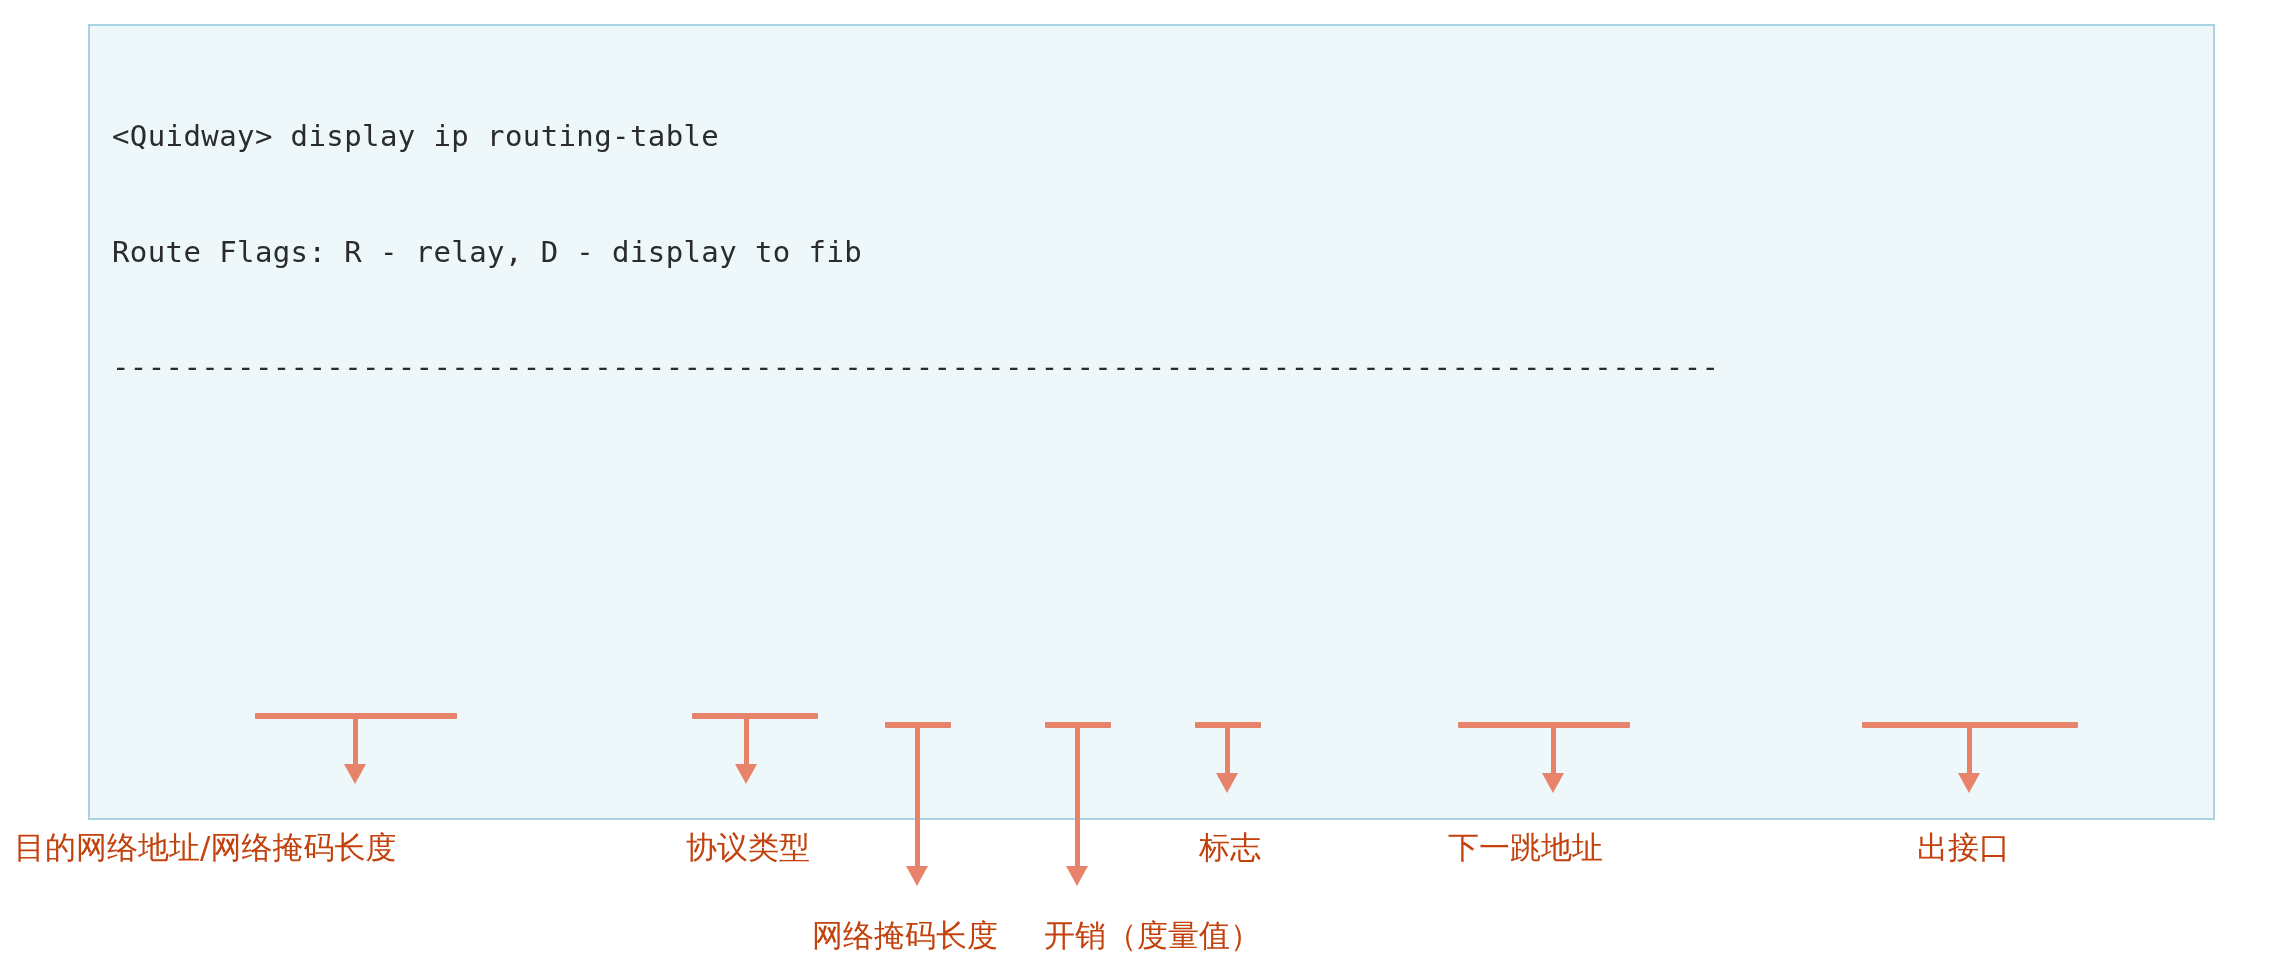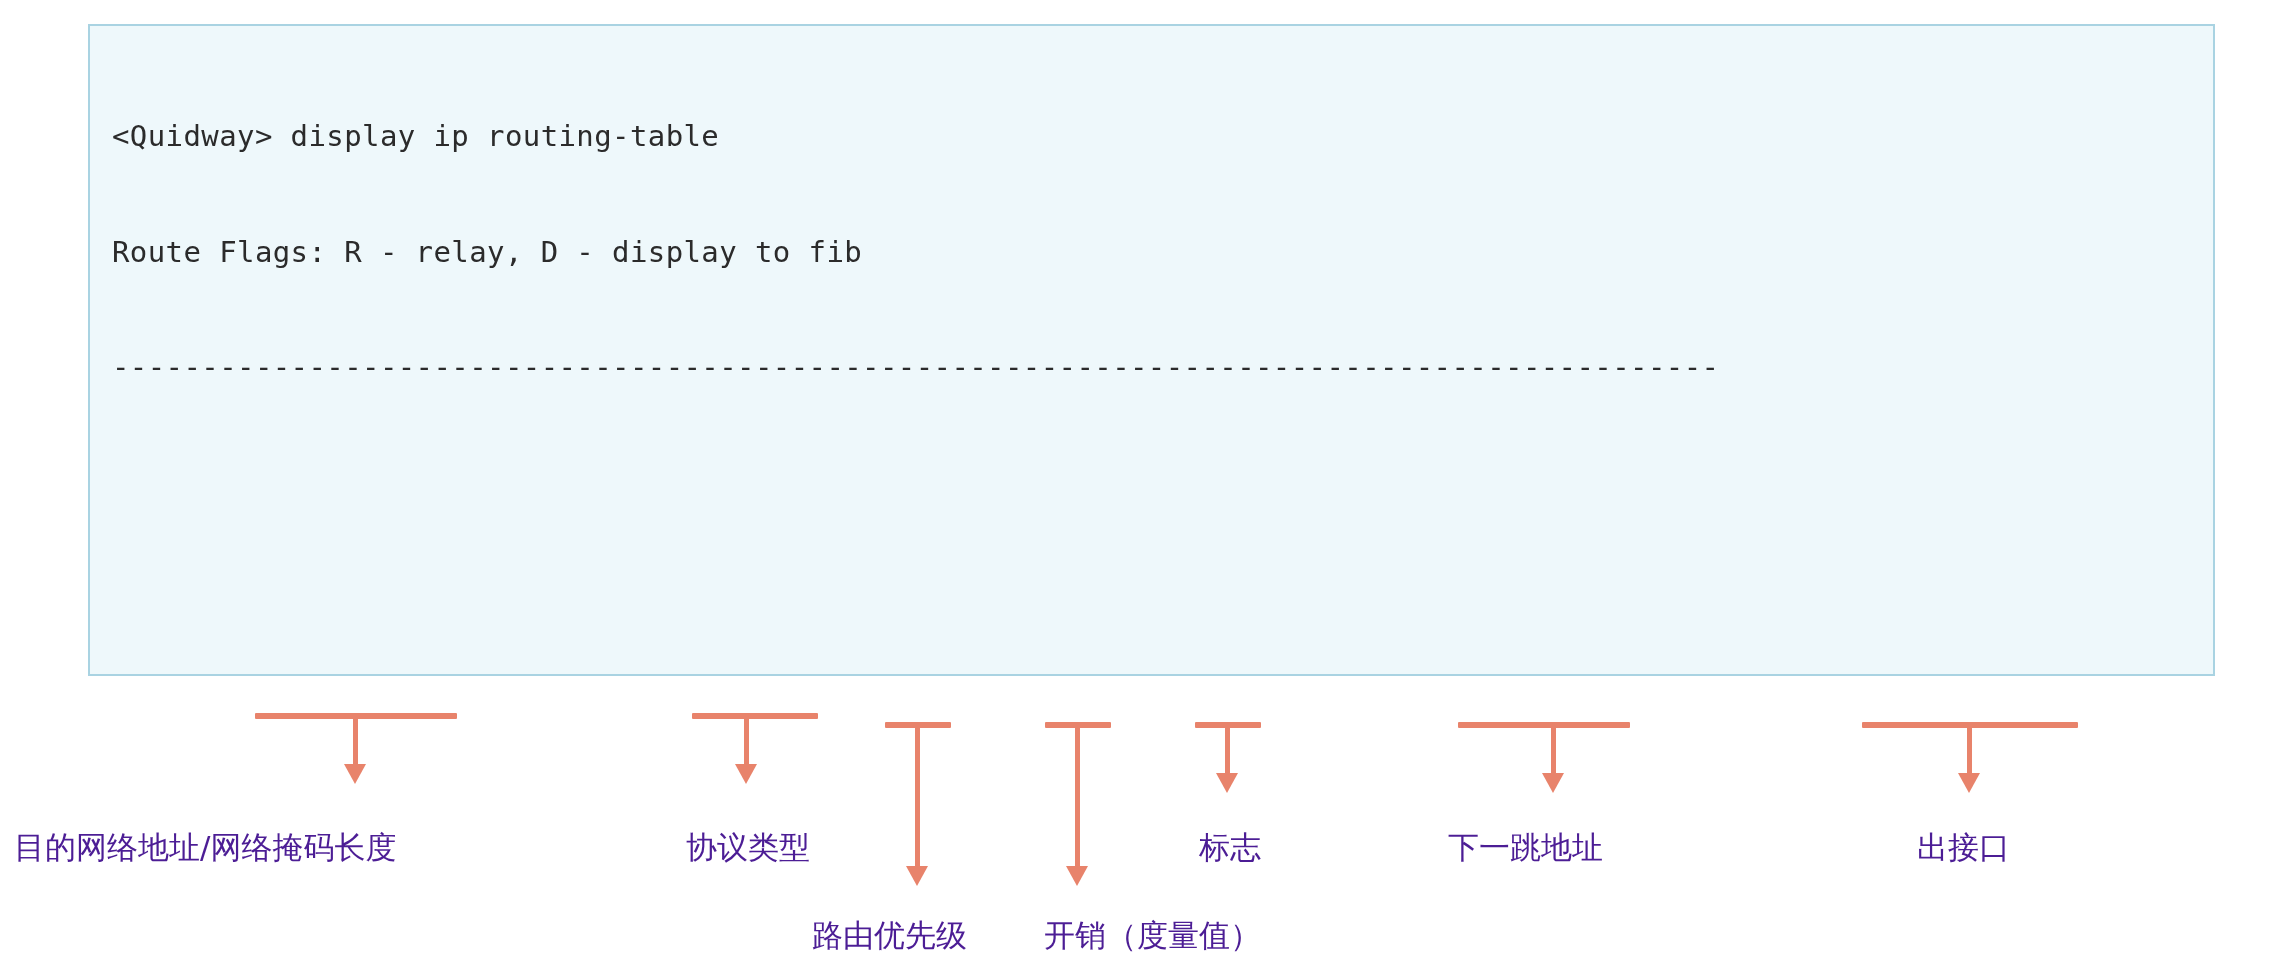--- a/index.html
+++ b/index.html
@@ -14,21 +14,21 @@
     font-family: "DejaVu Sans", sans-serif;
     overflow: hidden;
   }
 
   
   #terminal-box {
     position: absolute;
     left: 88px;
     top: 24px;
     width: 2127px;
-    height: 652px;
+    height: 796px;
     background: #eef8fb;
     border: 2px solid #a9d3e2;
     box-sizing: border-box;
   }
 
   #terminal-text {
     position: absolute;
     left: 22px;
     top: 14px;
     font-family: "DejaVu Sans Mono", "Liberation Mono", monospace;
@@ -77,21 +77,21 @@
     height: 0;
     border-left: 11px solid transparent;
     border-right: 11px solid transparent;
     border-top: 20px solid #e8836b;
   }
 
   .ann-label {
     position: absolute;
     font-family: "DejaVu Sans", sans-serif;
     font-size: 31px;
-    color: #4c1d95;
+    color: #c2410c;
     white-space: nowrap;
     line-height: 1;
   }
 </style>
 </head>
 <body>
 
 <div id="terminal-box">
   <div id="terminal-text">
     <span class="term-line">&lt;Quidway&gt; display ip routing-table</span>
@@ -121,21 +121,21 @@
     <div class="ann-bar" style="left:692px; top:713px; width:126px;"></div>
     <div class="ann-stem" style="left:744px; top:719px; height:50px;"></div>
     <div class="ann-head" style="left:735px; top:764px;"></div>
     <div class="ann-label" style="left:678px; top:832px;margin-left:8px;">协议类型</div>
   </div>
 
   <div class="ann-group">
     <div class="ann-bar" style="left:885px; top:722px; width:66px;"></div>
     <div class="ann-stem" style="left:915px; top:728px; height:143px;"></div>
     <div class="ann-head" style="left:906px; top:866px;"></div>
-    <div class="ann-label" style="left:812px; top:920px;">路由优先级</div>
+    <div class="ann-label" style="left:812px; top:920px;">网络掩码长度</div>
   </div>
 
   <div class="ann-group">
     <div class="ann-bar" style="left:1045px; top:722px; width:66px;"></div>
     <div class="ann-stem" style="left:1075px; top:728px; height:143px;"></div>
     <div class="ann-head" style="left:1066px; top:866px;"></div>
     <div class="ann-label" style="left:1044px; top:920px;">开销（度量值）</div>
   </div>
 
   <div class="ann-group">

